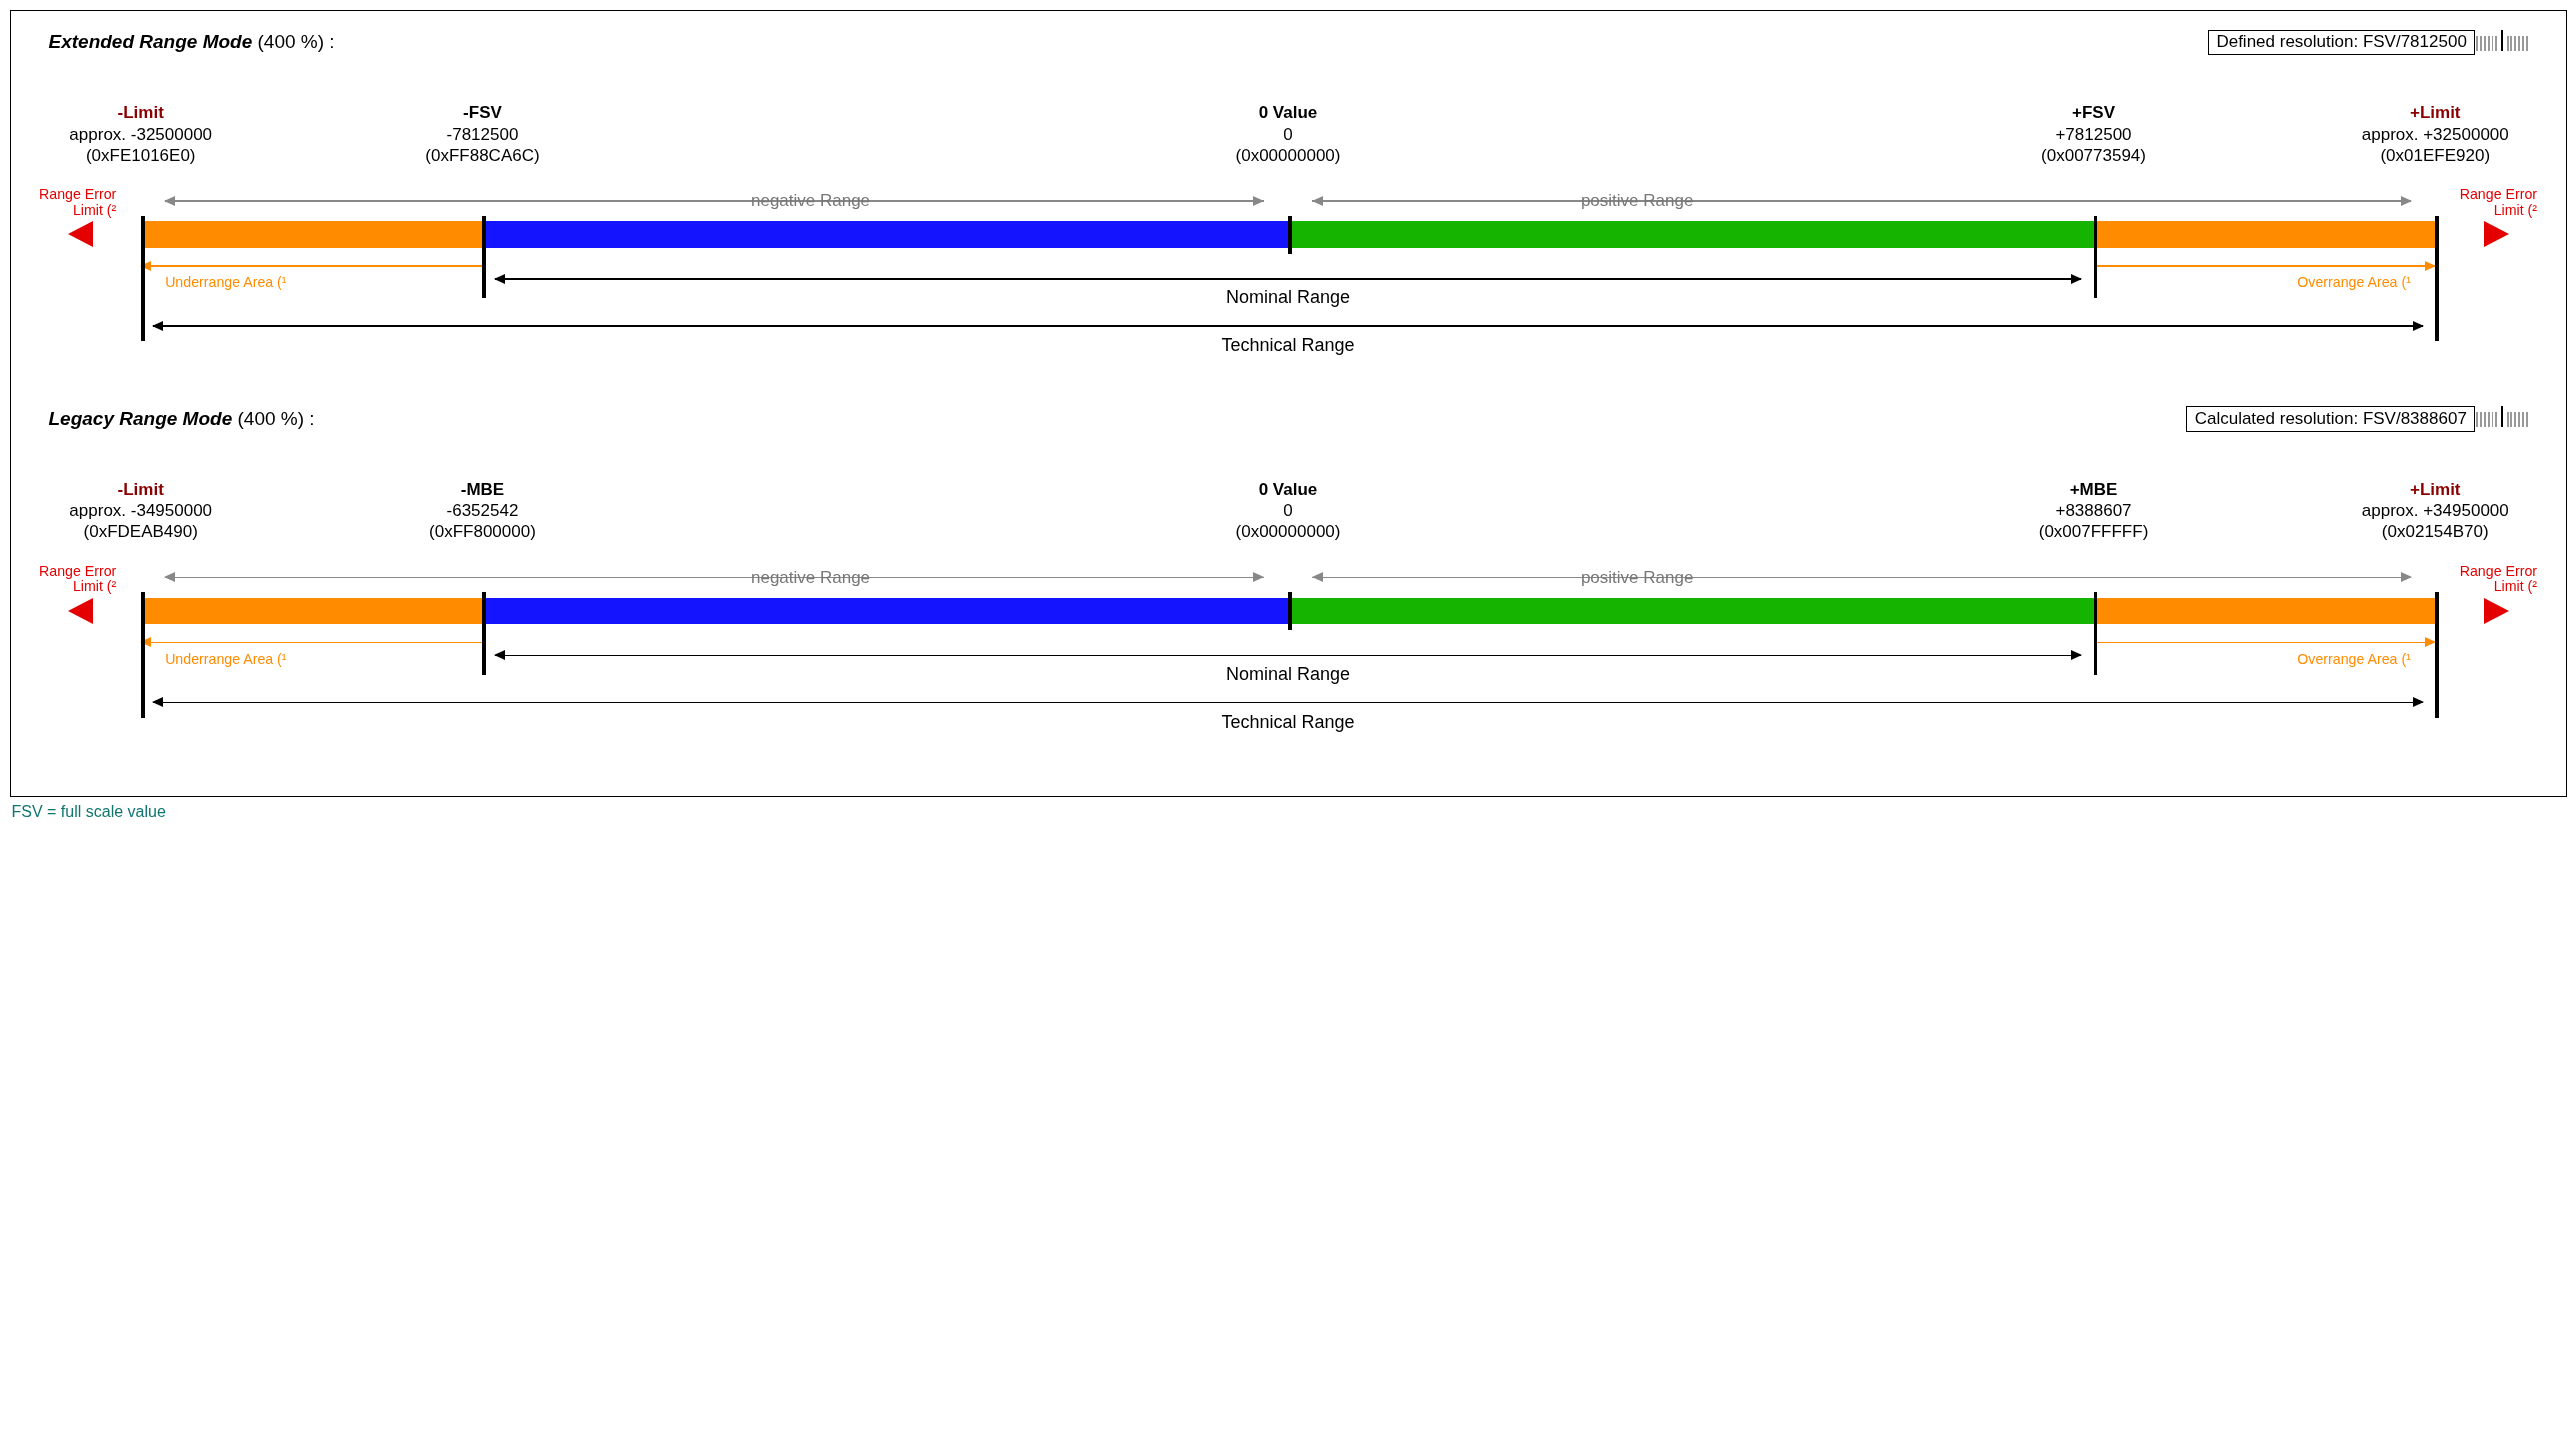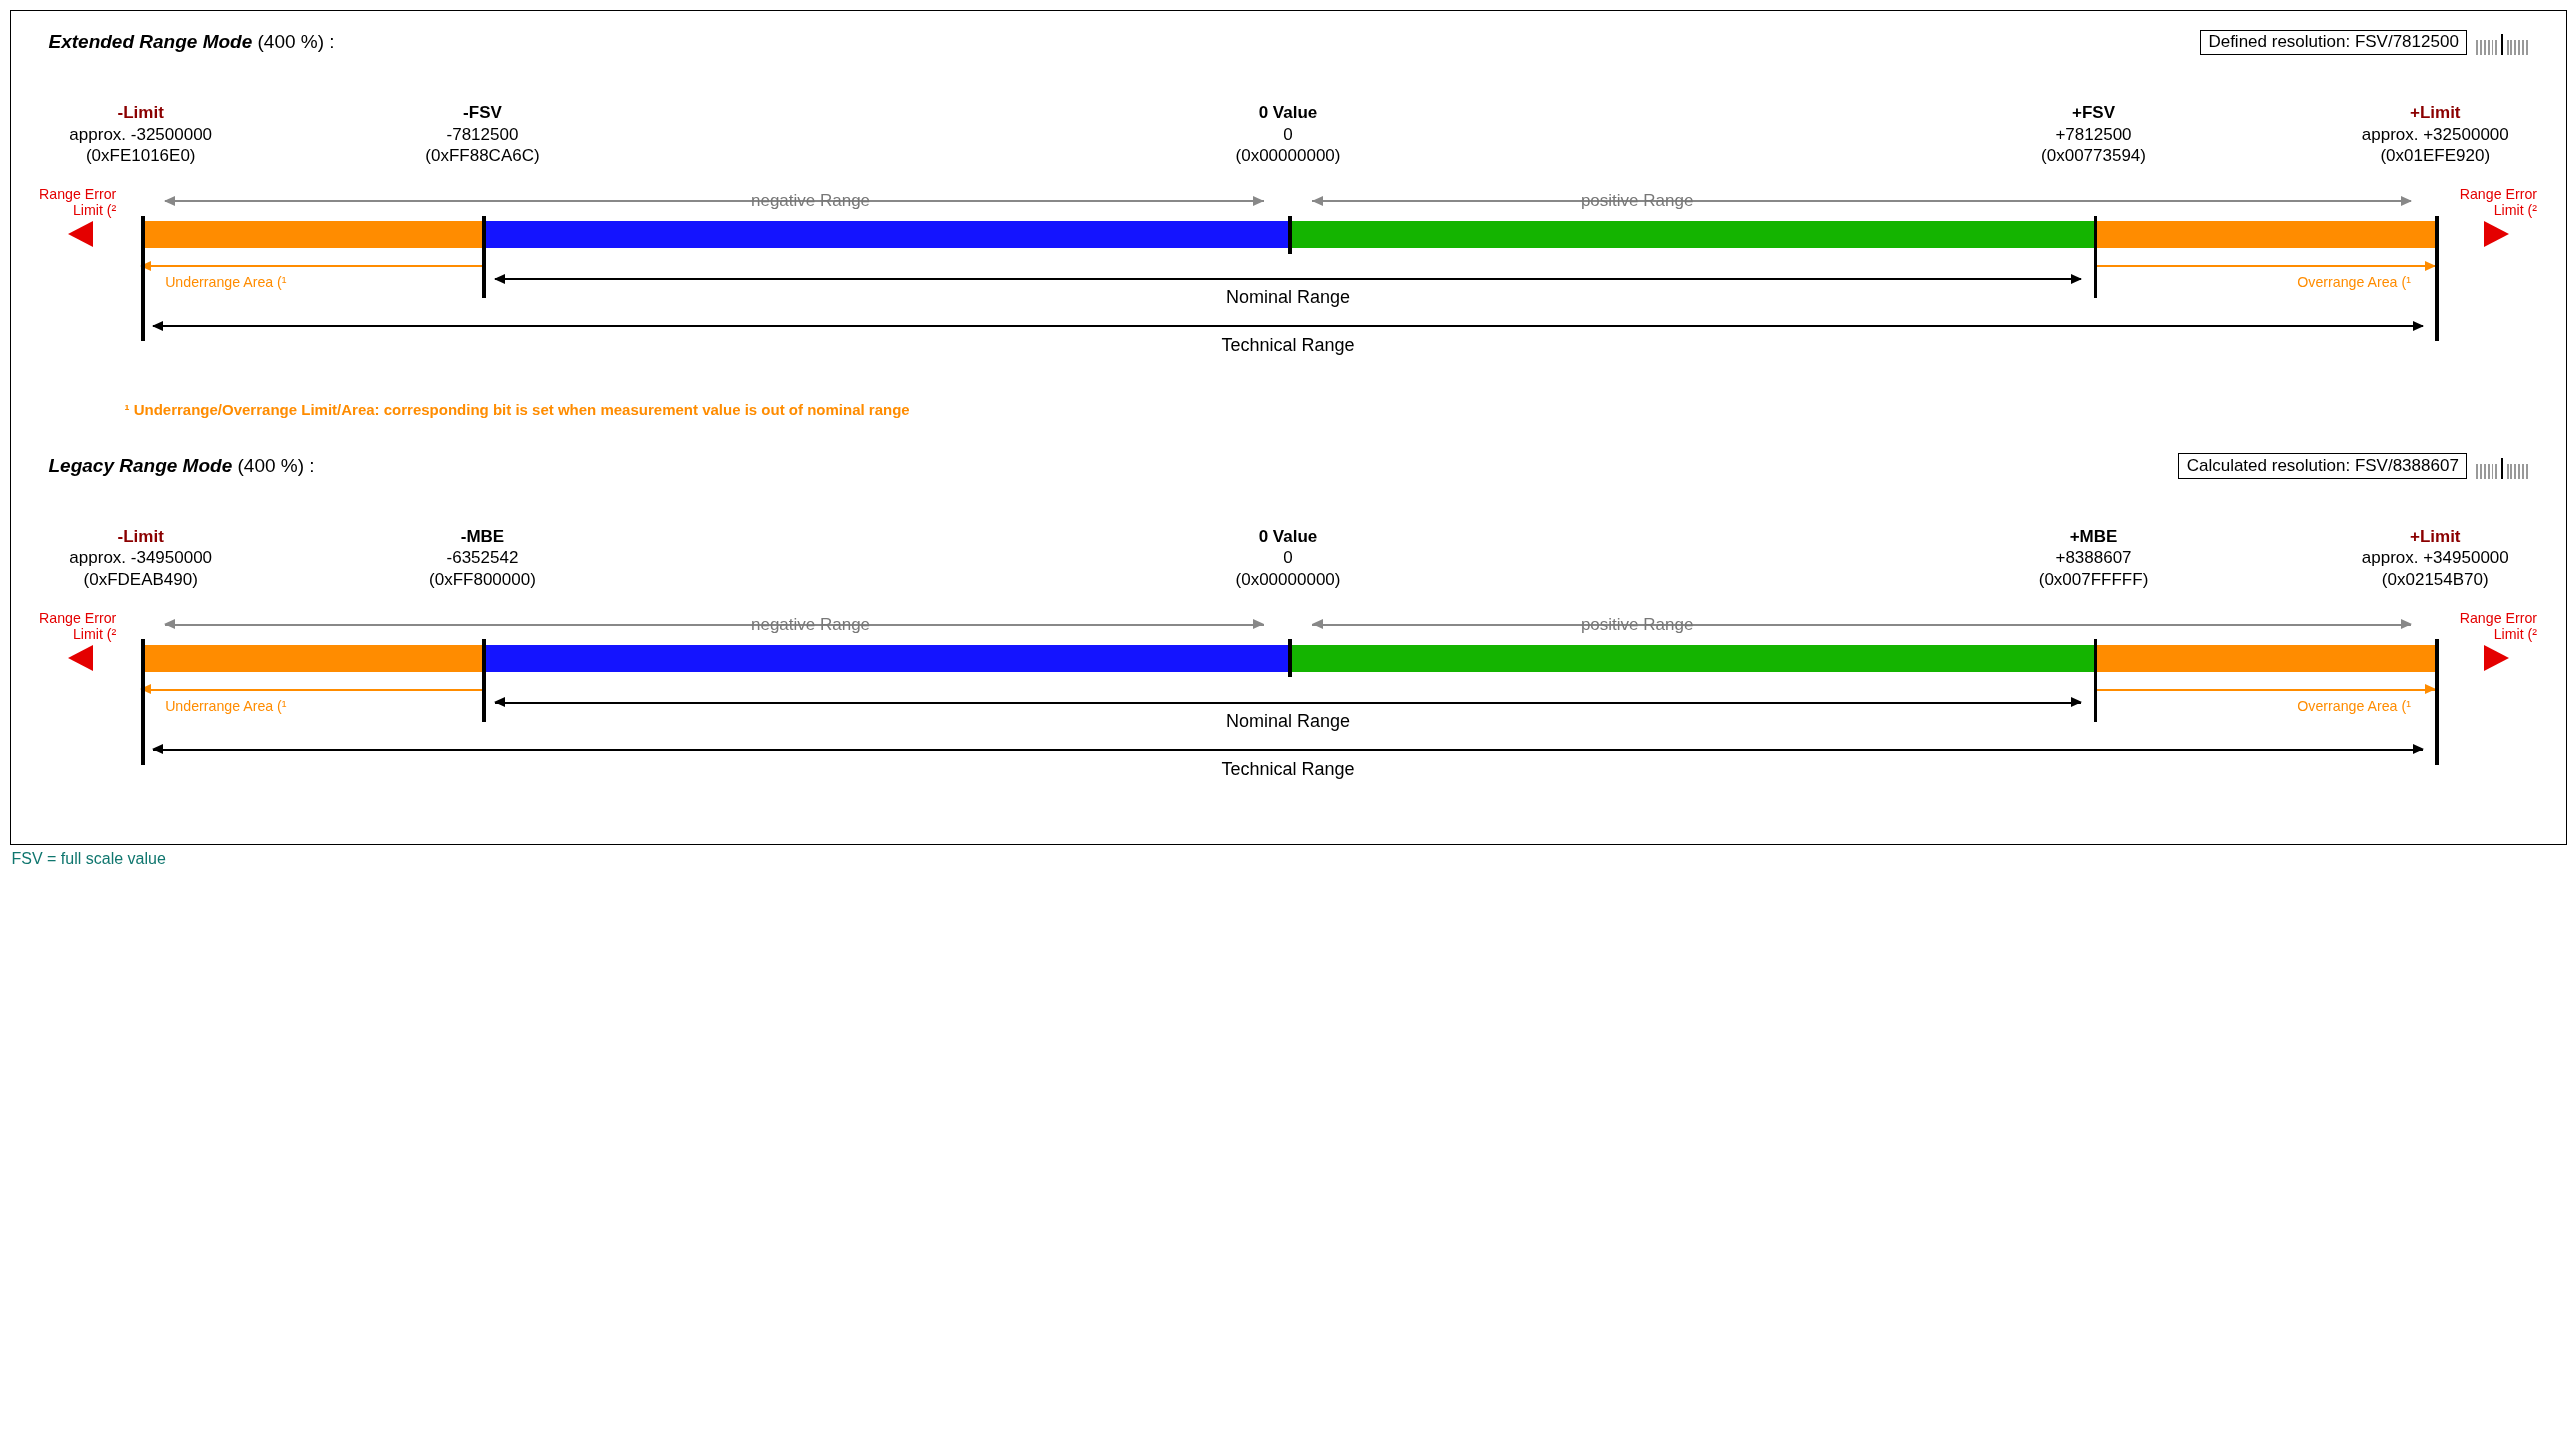--- a/index.html
+++ b/index.html
@@ -1,21 +1,21 @@
 <!DOCTYPE html>
 <html style="font-size:15px"><head>
 <meta charset="utf-8">
 <style>
 *{box-sizing:border-box;margin:0;padding:0}
 body{font-family:Verdana,Arial,sans-serif;background:#fff;color:#000;padding:9.5px}
 .frame{border:1.9px solid #000;padding:19px 38px 28.5px 38px;position:relative}
 .mode-header{display:flex;justify-content:space-between;align-items:center;margin-bottom:47px}
 .mode-title{font-size:19px}
 .mode-title .b{font-weight:bold;font-style:italic}
-.resbox-wrap{display:flex;align-items:flex-end;gap:9px}
+.resbox-wrap{display:flex;align-items:flex-start;gap:1px}
 .resbox{border:1.4px solid #000;padding:1.9px 7.6px;font-size:17px}
 .ticks{display:flex;align-items:flex-end;gap:1.9px}
 .ticks .t{width:1.9px;height:15px;background:#999}
 .ticks .sep{width:1.9px;height:21px;background:#000;margin:0 1.9px}
 .diagram{position:relative;height:275px;margin:14px 19px}
 .labels{position:absolute;top:0;left:0;right:0;display:flex;justify-content:space-between}
 .lbl{text-align:center;font-size:17px;line-height:1.25;flex:0 0 auto;white-space:nowrap}
 .lbl .t1{font-weight:bold}
 .lbl .limit{color:#8b0000}
 .bar-area{position:absolute;top:119px;left:0;right:0}
@@ -147,21 +147,20 @@
       <div class="nr-arrow" style="top:66px">Nominal Range</div>
 
       <div class="tickmark" style="left:3%;top:30px;height:90px"></div>
       <div class="tickmark" style="left:97%;top:30px;height:90px"></div>
       <div class="dim" style="left:3.5%;width:93%;top:104px"></div>
       <div class="tr-arrow" style="top:114px">Technical Range</div>
     </div>
   </div>
 
   <div class="notes">
-    <div class="n1">¹ Underrange/Overrange Limit/Area: corresponding bit is set when measurement value is out of nominal range</div>
   </div>
 
   <div class="mode-header">
     <div class="mode-title">
       <span class="b">Legacy Range Mode</span><span> (400 %) :</span>
     </div>
     <div class="resbox-wrap">
       <div class="resbox">Calculated resolution: FSV/8388607</div>
       <div class="ticks">
         <div class="t"></div>

